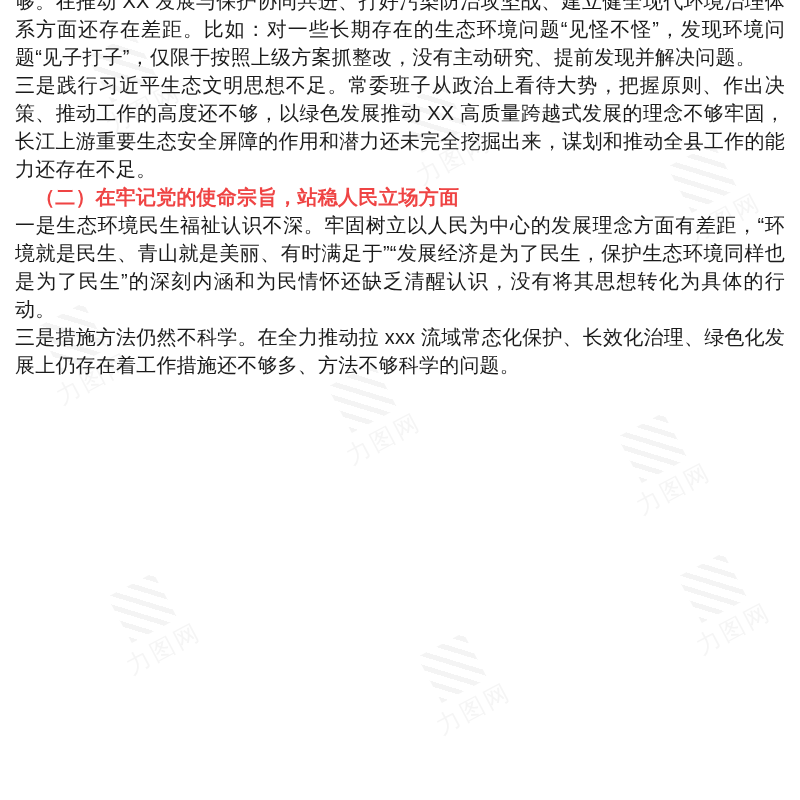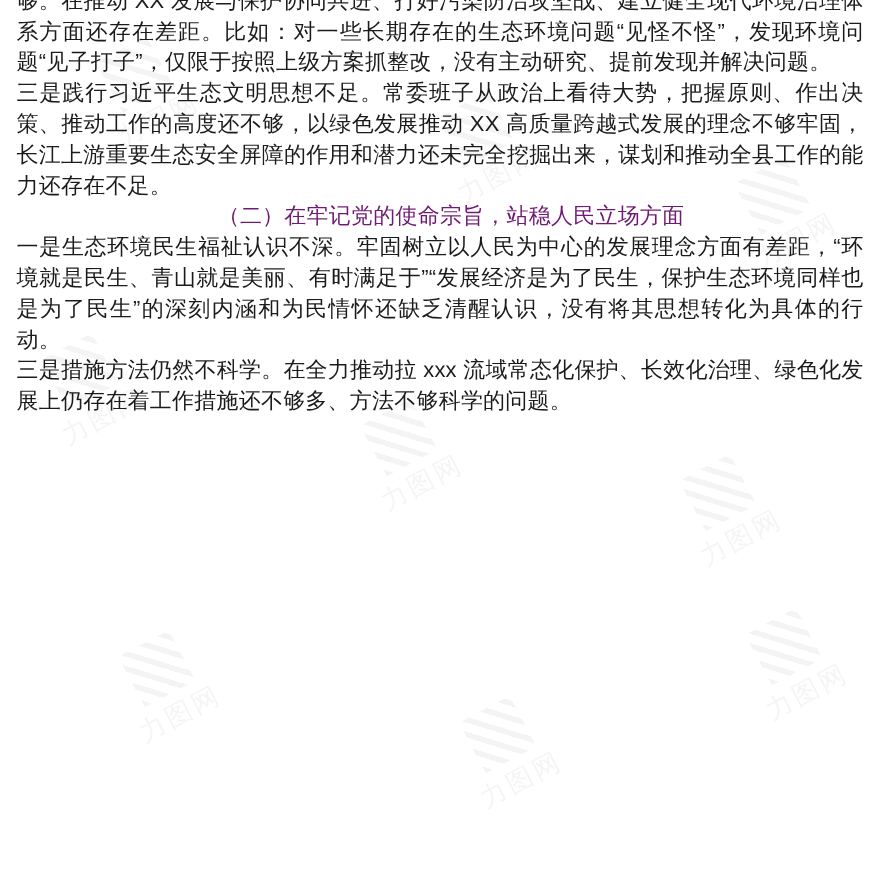--- a/index.html
+++ b/index.html
@@ -51,24 +51,24 @@
     line-height: 28px;
     text-align: justify;
     text-justify: inter-character;
     letter-spacing: 0.2px;
   }
   .content p {
     margin: 0;
     padding: 0;
   }
   .content p.heading {
-    font-weight: normal;
-    color: #701a75;
+    font-weight: bold;
+    color: #ef4444;
     text-indent: 20px;
-    text-align: center;
+    text-align: left;
   }
 </style>
 </head>
 <body>
 
 <div class="page">
 
   <div class="wm-layer">
     <div class="wm" style="left:90px;  top:40px;">
         <div class="wm-logo"></div>

